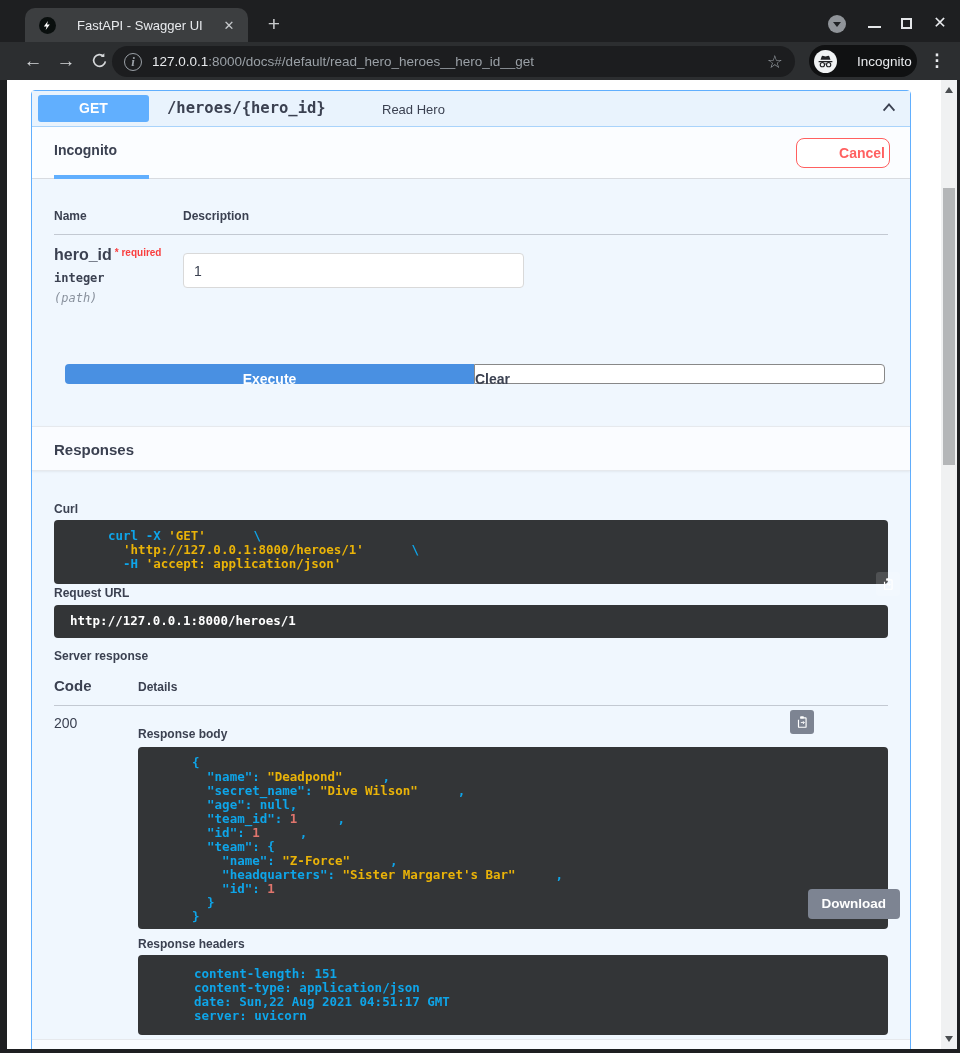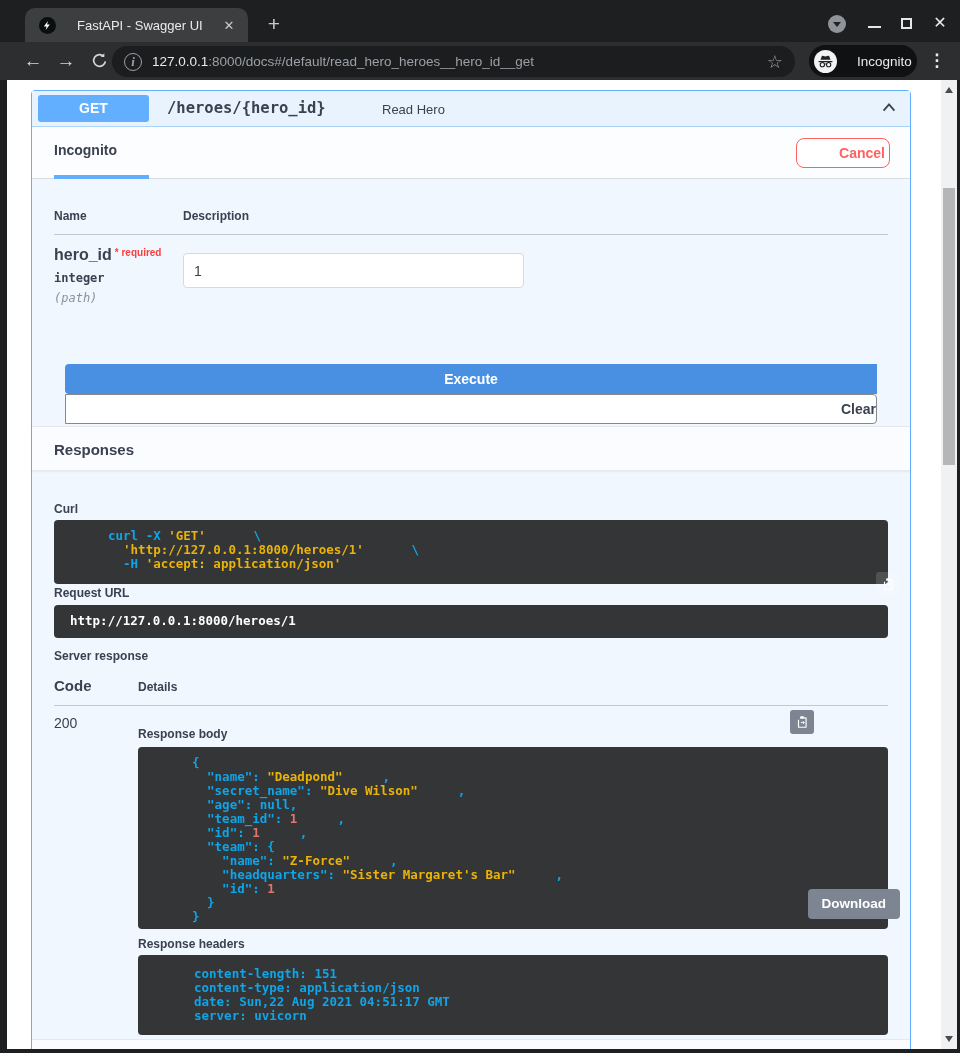--- a/index.html
+++ b/index.html
@@ -48,23 +48,23 @@
   .btn-cancel { position:absolute; right:20px; top:11px; width:94px; height:30px; background:#fff; border:1px solid #ff6060; border-radius:8px; color:#ff6060; font-weight:bold; font-size:14px; text-align:center; line-height:28px;padding-left:38px; }
 
   .params-area { position:relative; height:247px; }
   .col-hdr { position:absolute; top:30px; font-size:12px; font-weight:bold; color:#3b4151; }
   .params-divider { position:absolute; left:22px; right:22px; top:55px; border-bottom:1px solid rgba(59,65,81,.25); }
   .p-name { position:absolute; left:22px; top:67px; font-size:16px; font-weight:bold; color:#3b4151; }
   .p-required { color:#f93e3e; font-size:10px; font-weight:bold; vertical-align:4px; margin-left:3px; }
   .p-type { position:absolute; left:22px; top:92px; font-family:"DejaVu Sans Mono", monospace; font-weight:bold; font-size:12px; color:#3b4151; }
   .p-loc { position:absolute; left:22px; top:112px; font-family:"DejaVu Sans Mono", monospace; font-style:italic; font-size:12px; color:#8a929e; }
   .p-input { position:absolute; left:151px; top:74px; width:341px; height:35px; border:1px solid #d9d9d9; border-radius:4px; background:#fff; font-size:14px; color:#3b4151; padding:0 10px; font-family:"Liberation Sans", sans-serif; }
-  .exec-row { position:absolute; left:33px; right:33px; top:185px; height:20px; display:flex;flex-direction:column; }
+  .exec-row { position:absolute; left:33px; right:25px; top:185px; height:20px; display:flex; }
   .btn-execute { flex:1; background:#4990e2; color:#fff; font-weight:bold; font-size:14px; text-align:center; line-height:30px; border-radius:4px 0 0 4px; }
-  .btn-clear { flex:1; background:#fff; border:1px solid #888; color:#3b4151; font-weight:bold; font-size:14px; text-align:right; line-height:28px; border-radius:0 4px 4px 0; }
+  .btn-clear { flex:1; background:#fff; border:1px solid #888; color:#3b4151; font-weight:bold; font-size:14px; text-align:left; line-height:28px; border-radius:0 4px 4px 0; }
 
   .responses-header { position:relative; height:45px; background:#fafcff; border-top:1px solid rgba(59,65,81,.10); border-bottom:1px solid rgba(59,65,81,.10); box-shadow:0 1px 2px rgba(0,0,0,.06); }
   .responses-title { position:absolute; left:22px; top:14px; font-size:15px; font-weight:bold; color:#3b4151; }
 
   .responses-body { position:relative; height:568px; }
   .mini-label { position:absolute; left:22px; font-size:12px; font-weight:bold; color:#3b4151; }
   .codeblock { position:absolute; left:22px; right:22px; background:#333537; border-radius:4px; font-family:"DejaVu Sans Mono", monospace; font-size:12.5px; font-weight:600; line-height:14px; white-space:pre; overflow:hidden; }
   .tk-w { color:#0ea5e9;margin-left:40px; } .tk-g { color:#eab308; } .tk-n { color:#e0756d; }
   .curl-block { top:49px; height:64px; padding:9px 14px; }
   .url-block { top:134px; height:33px; padding:9px 16px; color:#fff; }

